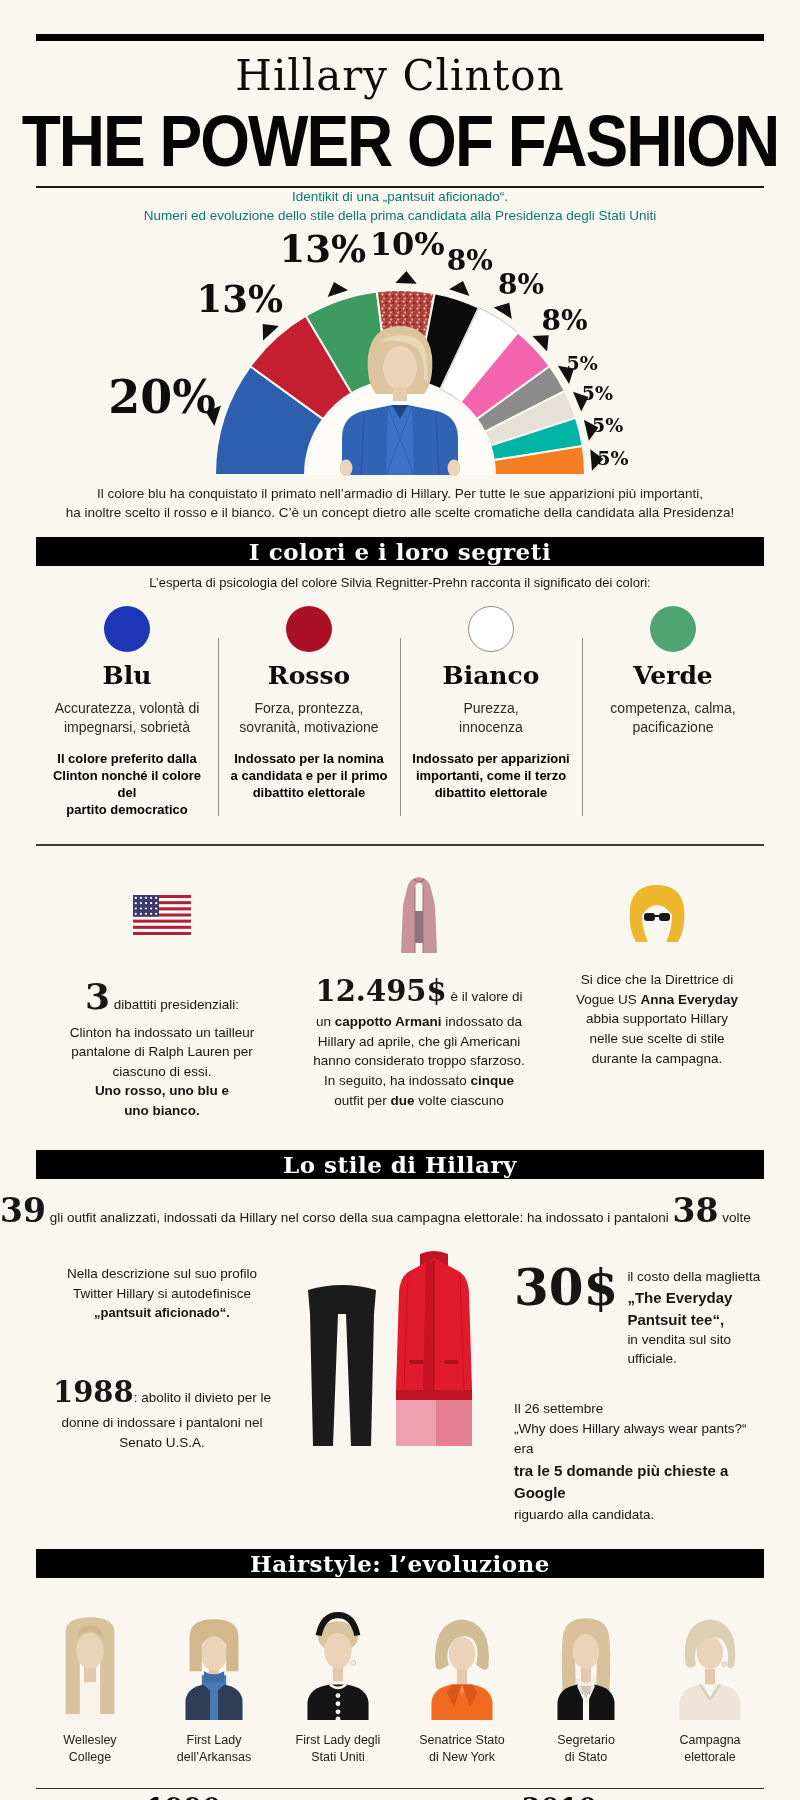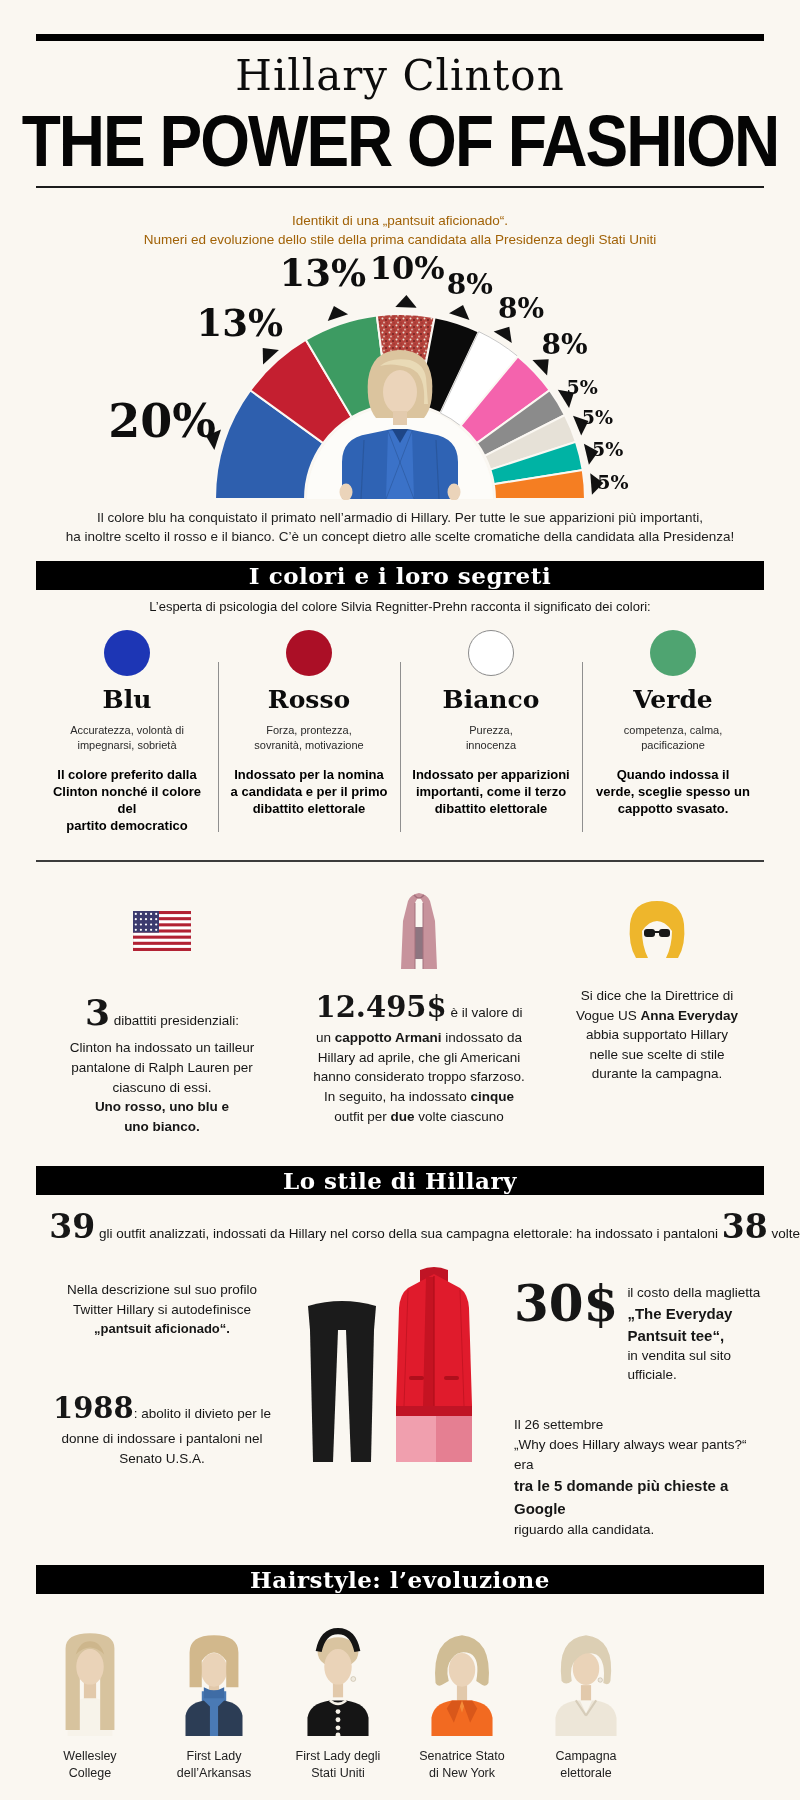--- a/index.html
+++ b/index.html
@@ -4,43 +4,43 @@
 <style>
   html,body{margin:0;padding:0;background:#e8e6e1;}
   .page{width:800px;height:1800px;margin:0 auto;background:#faf7f1;position:relative;
         display:flex;flex-direction:column;overflow:hidden;
         font-family:"Liberation Sans",sans-serif;color:#161616;}
   .top-rules{margin:34px 36px 0;border-top:5px solid #000;border-bottom:2px solid #000;height:3px;}
   .main-title{text-align:center;font-family:"DejaVu Serif",serif;font-size:42px;margin-top:10px;letter-spacing:1px;color:#0c0c0c;}
   .headline{text-align:center;font-weight:bold;font-size:64px;letter-spacing:-2px;line-height:1;
             margin-top:6px;transform:scaleY(1.12);transform-origin:center top;color:#050505;}
   .thin-rule{margin:16px 36px 0;border-top:2px solid #1c1c1c;}
-  .subtitle{text-align:center;font-size:13.5px;line-height:1.4;margin-top:24px;color:#a16207;}
+  .subtitle{text-align:center;font-size:13.5px;line-height:1.4;margin-top:0;color:#0f766e;}
   .chart-wrap{margin-top:4px;}
   svg.fan{display:block;margin:0 auto;}
   .fan-label{font-family:"DejaVu Serif",serif;font-weight:bold;fill:#0e0e0e;}
   .caption{text-align:center;font-size:13.5px;line-height:1.45;margin-top:8px;color:#1d1d1d;}
   .bar{margin:14px 36px 0;background:#000;color:#fff;text-align:center;
        font-family:"DejaVu Serif",serif;font-weight:bold;font-size:23px;height:30px;line-height:29px;letter-spacing:.5px;}
   .colori-intro{text-align:center;font-size:13px;margin-top:9px;}
   .colori-grid{display:grid;grid-template-columns:1fr 1fr 1fr 1fr;margin:16px 36px 0;}
   .colori-col{position:relative;text-align:center;padding:0 9px;}
   .colori-col + .colori-col::before{content:"";position:absolute;left:0;top:32px;bottom:2px;width:1px;background:#8f8f8f;}
   .dot{width:46px;height:46px;border-radius:50%;margin:0 auto;box-sizing:border-box;}
   .color-name{font-family:"DejaVu Serif",serif;font-weight:bold;font-size:25px;margin-top:9px;color:#0c0c0c;}
-  .color-desc{font-size:11px;margin-top:9px;line-height:1.35;color:#2a2a2a;}
+  .color-desc{font-size:14px;margin-top:9px;line-height:1.35;color:#2a2a2a;}
   .color-bold{font-size:13px;font-weight:bold;margin-top:13px;line-height:1.32;color:#000;}
   .double-rule{margin:26px 36px 0;height:4px;border-top:1px solid #3c3c3c;border-bottom:1px solid #3c3c3c;}
   .stats-grid{display:grid;grid-template-columns:252px 262px 214px;margin:26px 36px 0;}
   .stat-col{text-align:center;}
   .stat-icon{height:86px;display:flex;align-items:center;justify-content:center;}
   .stat-text{font-size:13.5px;line-height:1.45;margin-top:12px;}
   .bn{font-family:"DejaVu Serif",serif;font-weight:bold;}
   .bn36{font-size:36px;} .bn30{font-size:29px;} .bn34{font-size:33px;} .bn52{font-size:50px;line-height:.8;}
-  .stile-stat{text-align:right;font-size:13.5px;margin-top:12px;}
+  .stile-stat{text-align:left;font-size:13.5px;margin-top:12px;}
   .pantsuit-grid{display:grid;grid-template-columns:252px 226px 250px;margin:18px 36px 0;align-items:start;}
   .ps-left{text-align:center;font-size:13.5px;line-height:1.45;margin-top:16px;}
   .pantsuit-quote{font-weight:bold;font-size:13px;}
   .ps-left-bottom{margin-top:48px;}
   .ps-center{display:flex;justify-content:center;}
   .ps-right{font-size:13.5px;margin-top:20px;}
   .ps-right-top{display:flex;gap:9px;align-items:flex-start;line-height:1.4;}
   .tee{font-size:15px;}
   .ps-right-bottom{margin-top:30px;line-height:1.5;}
   .ps-right-bottom b{font-size:15px;}
@@ -156,21 +156,20 @@
     <div class="colori-col">
       <div class="dot" style="background: rgb(255, 255, 255); border: 1px solid rgb(139, 139, 139);"></div>
       <div class="color-name">Bianco</div>
       <div class="color-desc">Purezza,<br>innocenza</div>
       <div class="color-bold">Indossato per apparizioni<br>importanti, come il terzo<br>dibattito elettorale</div>
     </div>
     <div class="colori-col">
       <div class="dot" style="background: rgb(79, 164, 113);"></div>
       <div class="color-name">Verde</div>
       <div class="color-desc">competenza, calma,<br>pacificazione</div>
-      <div class="color-bold">Quando indossa il<br>verde, sceglie spesso un<br>cappotto svasato.</div>
     </div>
   </div>
 
   <div class="double-rule"></div>
 
   <div class="stats-grid">
     <div class="stat-col">
       <div class="stat-icon">
         <svg width="58" height="40" viewBox="0 0 58 40">
           <rect width="58" height="40" fill="#ffffff" stroke="#cfcac0" stroke-width=".5"></rect>
@@ -322,20 +321,37 @@
         <path d="M24,60 Q20,16 50,13 Q80,16 76,60 Q74,64 70,62 L64,58 Q68,36 58,31 Q47,27 40,36 Q33,44 37,58 L30,62 Q26,64 24,60 Z" fill="#d0bd95"></path>
         <path d="M20,112 L20,94 Q22,80 40,77 L60,77 Q78,80 80,94 L80,112 Z" fill="#f26a21"></path>
         <path d="M46,77 L54,77 L50,89 Z" fill="#f58d3a"></path>
         <path d="M40,77 L50,77 L42,99 L35,85 Z" fill="#d9571a"></path>
         <path d="M60,77 L50,77 L58,99 L65,85 Z" fill="#d9571a"></path>
       </svg>
       <div class="hair-label">Senatrice Stato<br>di New York</div>
     </div>
     <div>
       <svg class="portrait" width="102" height="114" viewBox="0 0 100 112">
+        <rect x="45" y="60" width="10" height="16" fill="#e2c9ab"></rect>
+        <path d="M27,84 Q25,40 28,26 Q32,12 50,12 Q68,12 72,26 Q75,40 73,84 L60,84 L61,36 Q56,28 50,28 Q44,28 39,36 L40,84 Z" fill="#d8c09a"></path>
+        <ellipse cx="50" cy="45" rx="13" ry="17" fill="#ead3b8"></ellipse>
+        <path d="M44,78 L56,78 L50,91 Z" fill="#cbc6bd"></path>
+        <path d="M22,112 L22,94 Q24,80 42,77 L47,86 L47,112 Z" fill="#121212"></path>
+        <path d="M78,112 L78,94 Q76,80 58,77 L53,86 L53,112 Z" fill="#121212"></path>
+        <path d="M42,78 L50,96 L58,78" stroke="#f2efe8" stroke-width="2" fill="none"></path>
+        <circle cx="42" cy="73" r="1.8" fill="#efece4"></circle>
+          <circle cx="46" cy="76" r="1.8" fill="#efece4"></circle>
+        <circle cx="50" cy="77" r="1.8" fill="#efece4"></circle>
+          <circle cx="54" cy="76" r="1.8" fill="#efece4"></circle>
+        <circle cx="58" cy="73" r="1.8" fill="#efece4"></circle>
+      </svg>
+      <div class="hair-label">Segretario<br>di Stato</div>
+    </div>
+    <div>
+      <svg class="portrait" width="102" height="114" viewBox="0 0 100 112">
         <rect x="45" y="62" width="10" height="16" fill="#e2c9ab"></rect>
         <ellipse cx="50" cy="46" rx="13" ry="16" fill="#ead3b8"></ellipse>
         <path d="M26,58 Q21,16 50,13 Q79,16 74,58 Q72,63 67,60 Q70,38 60,32 Q49,28 41,36 Q33,43 36,58 Q30,63 26,58 Z" fill="#dccfb4"></path>
         <circle cx="64" cy="57" r="2.2" fill="#ece7de" stroke="#b7ab92" stroke-width=".5"></circle>
         <path d="M20,112 L20,94 Q22,80 40,77 L60,77 Q78,80 80,94 L80,112 Z" fill="#ede6d8"></path>
         <path d="M44,77 L56,77 L50,90 Z" fill="#f8f5ee"></path>
         <path d="M40,77 L50,92 M60,77 L50,92" stroke="#d6ccb9" stroke-width="2" fill="none"></path>
       </svg>
       <div class="hair-label">Campagna<br>elettorale</div>
     </div>

